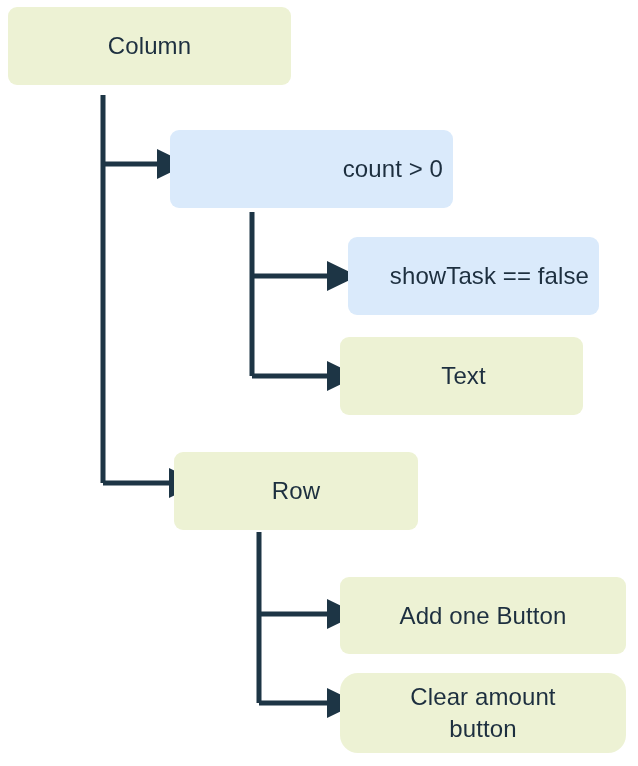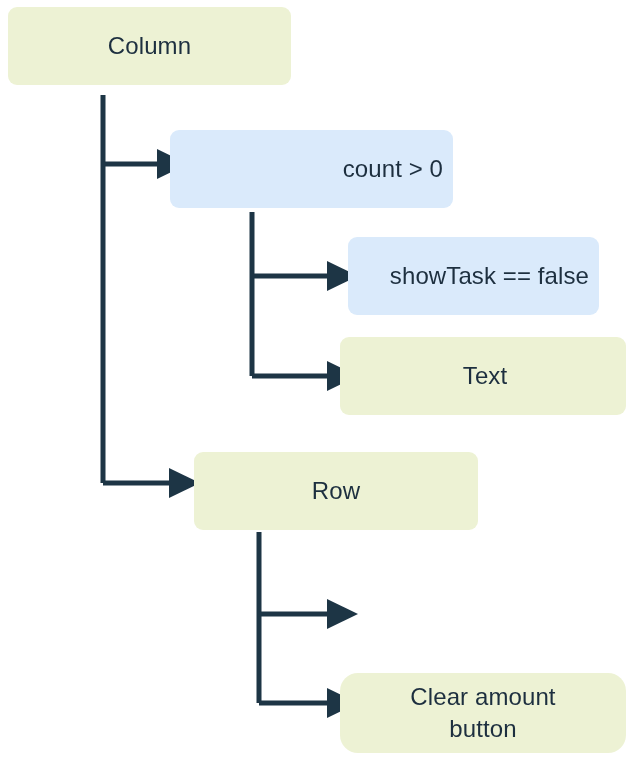--- a/index.html
+++ b/index.html
@@ -80,27 +80,30 @@
   </div>
 
   <div class="node node-blue" id="node-count-gt-0" style="left:170px; top:130px; width:283px; height:78px;">
     <span class="node-label">count &gt; 0</span>
   </div>
 
   <div class="node node-blue" id="node-showtask-eq-false" style="left:340px; top:237px; width:251px; height:78px;margin-left:8px;">
     <span class="node-label">showTask == false</span>
   </div>
 
-  <div class="node node-green" id="node-text" style="left:340px; top:337px; width:286px; height:78px;padding-left:14px;">
+  <div class="node node-green" id="node-text" style="left:340px; top:337px; width:243px; height:78px;padding-left:14px;">
     <span class="node-label">Text</span>
   </div>
 
-  <div class="node node-green" id="node-row" style="left:194px; top:452px; width:284px; height:78px;">
+  <div class="node node-green" id="node-row" style="left:174px; top:452px; width:244px; height:78px;">
     <span class="node-label">Row</span>
   </div>
 
+  <div class="node node-green" id="node-add-one-button" style="left:340px; top:577px; width:286px; height:77px;">
+    <span class="node-label">Add one Button</span>
+  </div>
 
   <div class="node node-green" id="node-clear-amount-button" style="left:340px; top:673px; width:286px; height:80px;border-radius:18px;">
     <span class="node-label">Clear amount
 button</span>
   </div>
 
 </div>
 
 </body></html>

